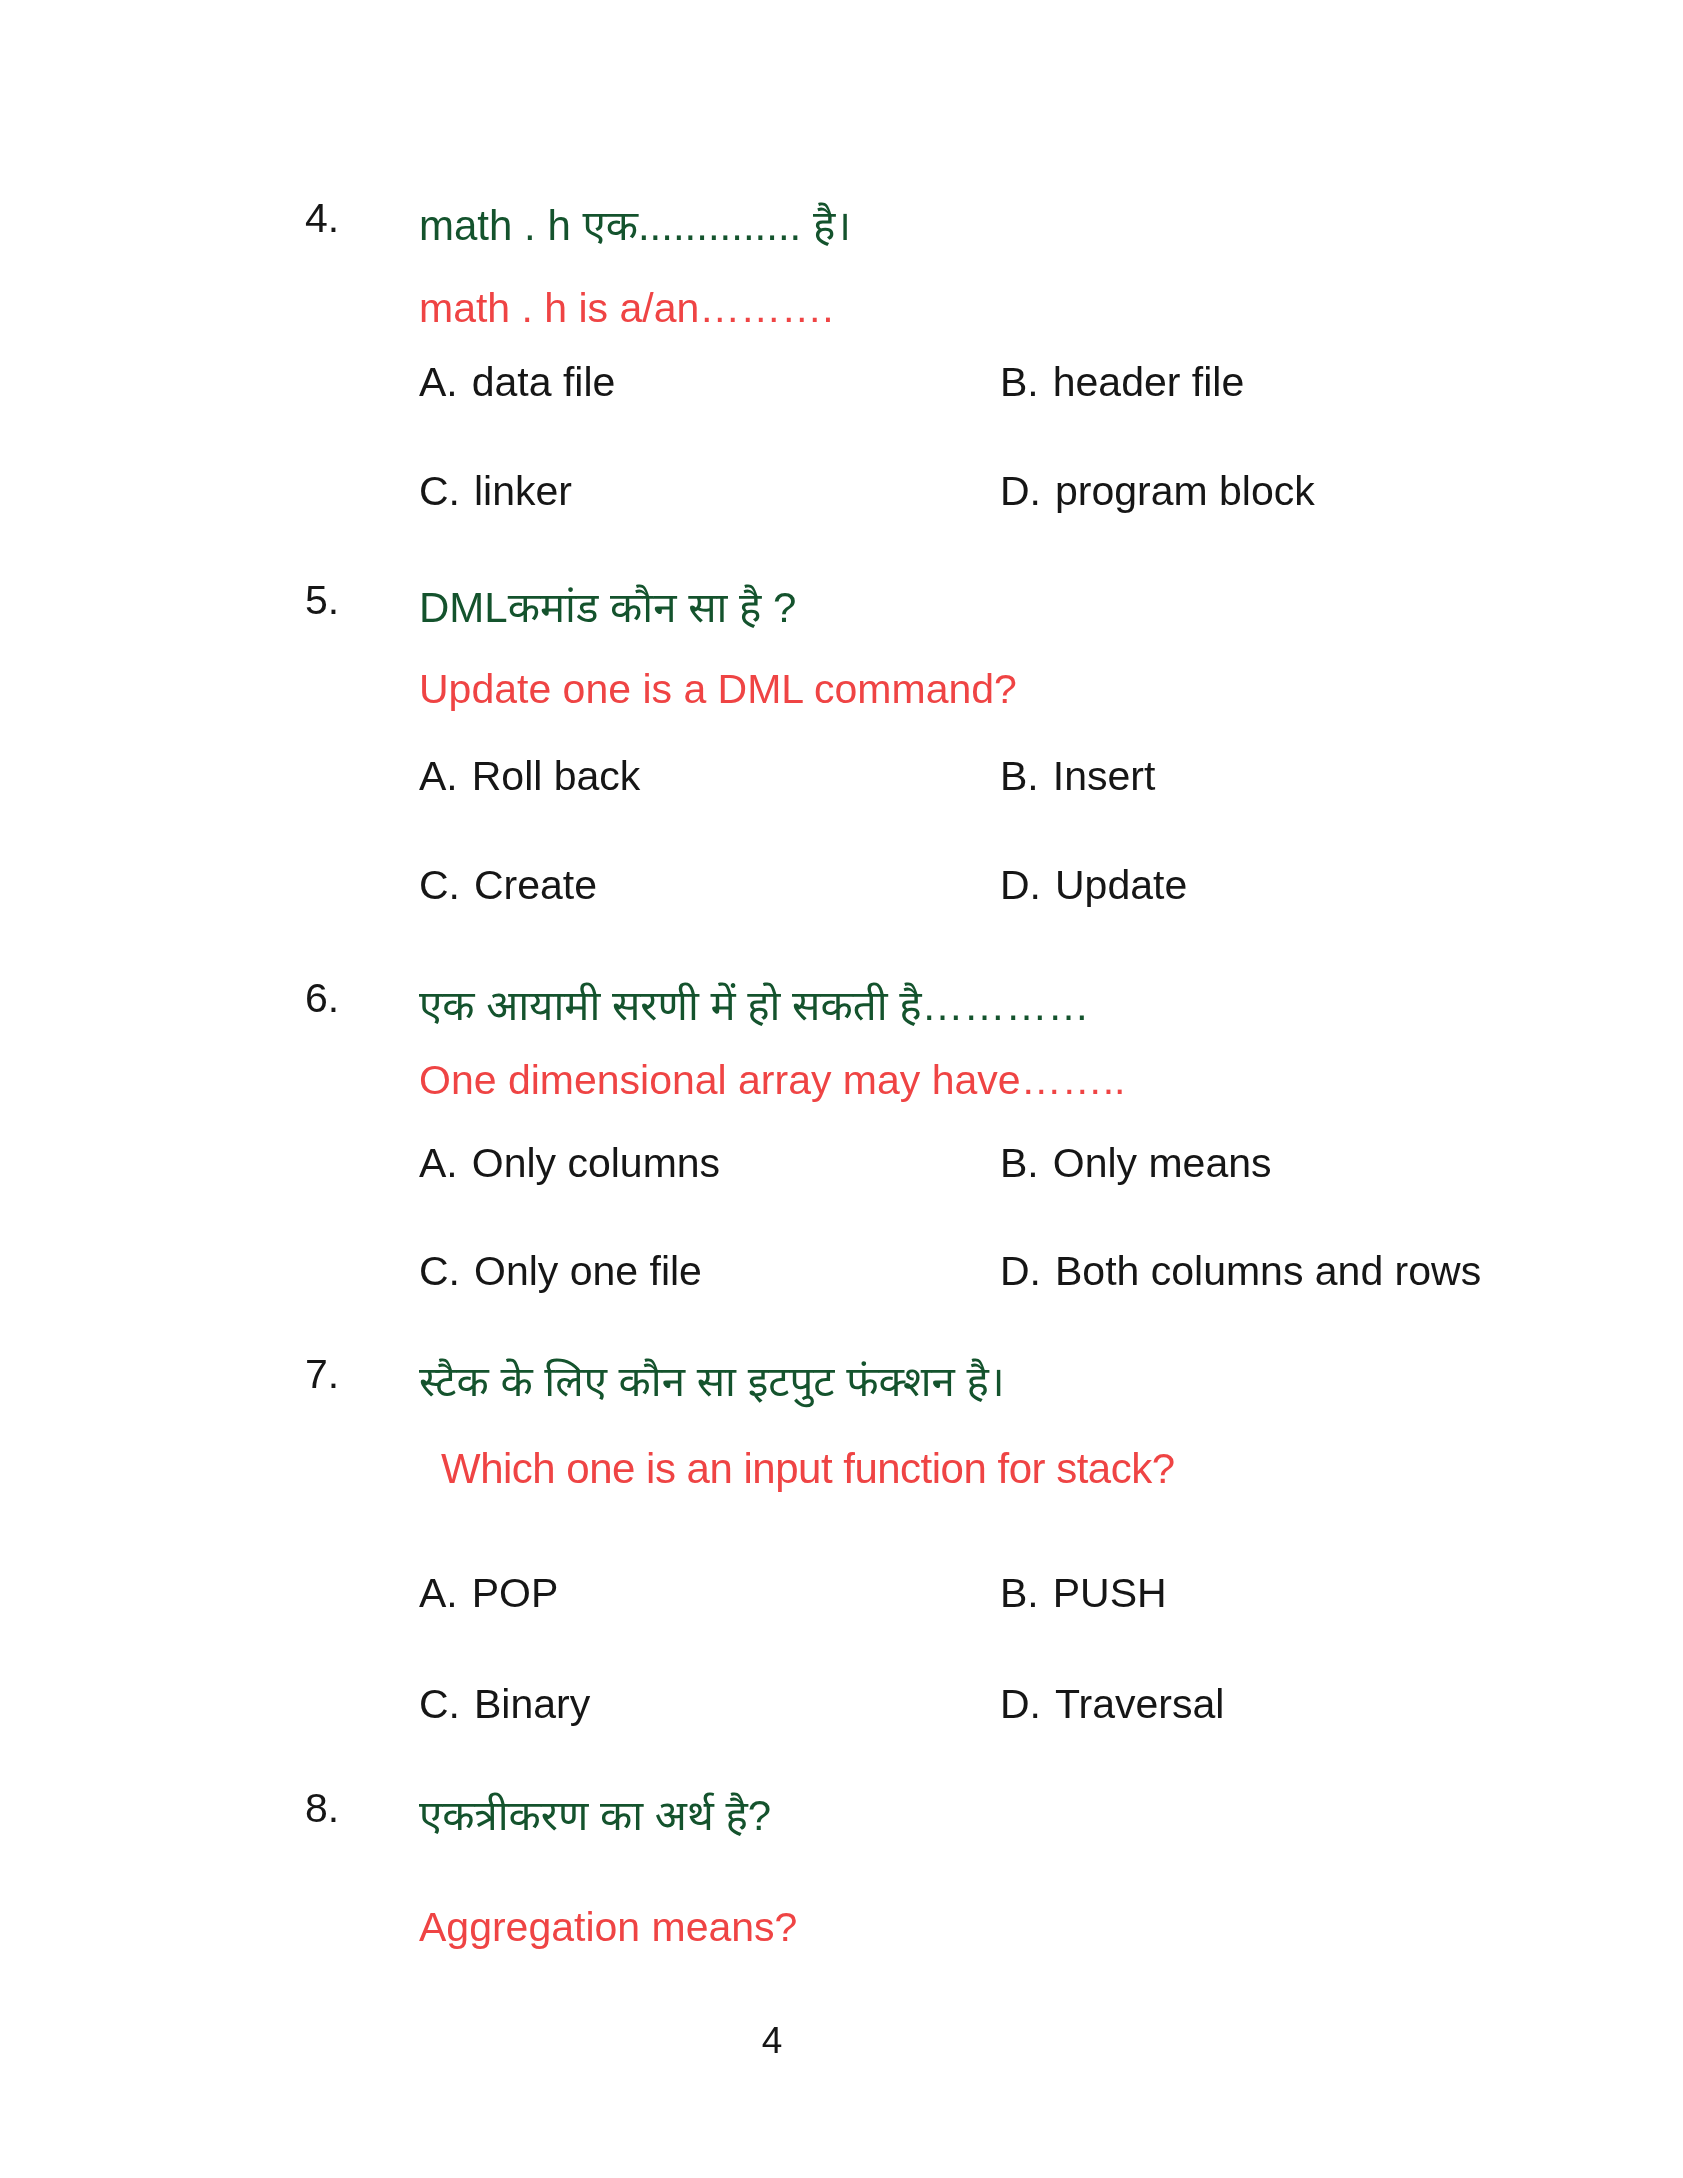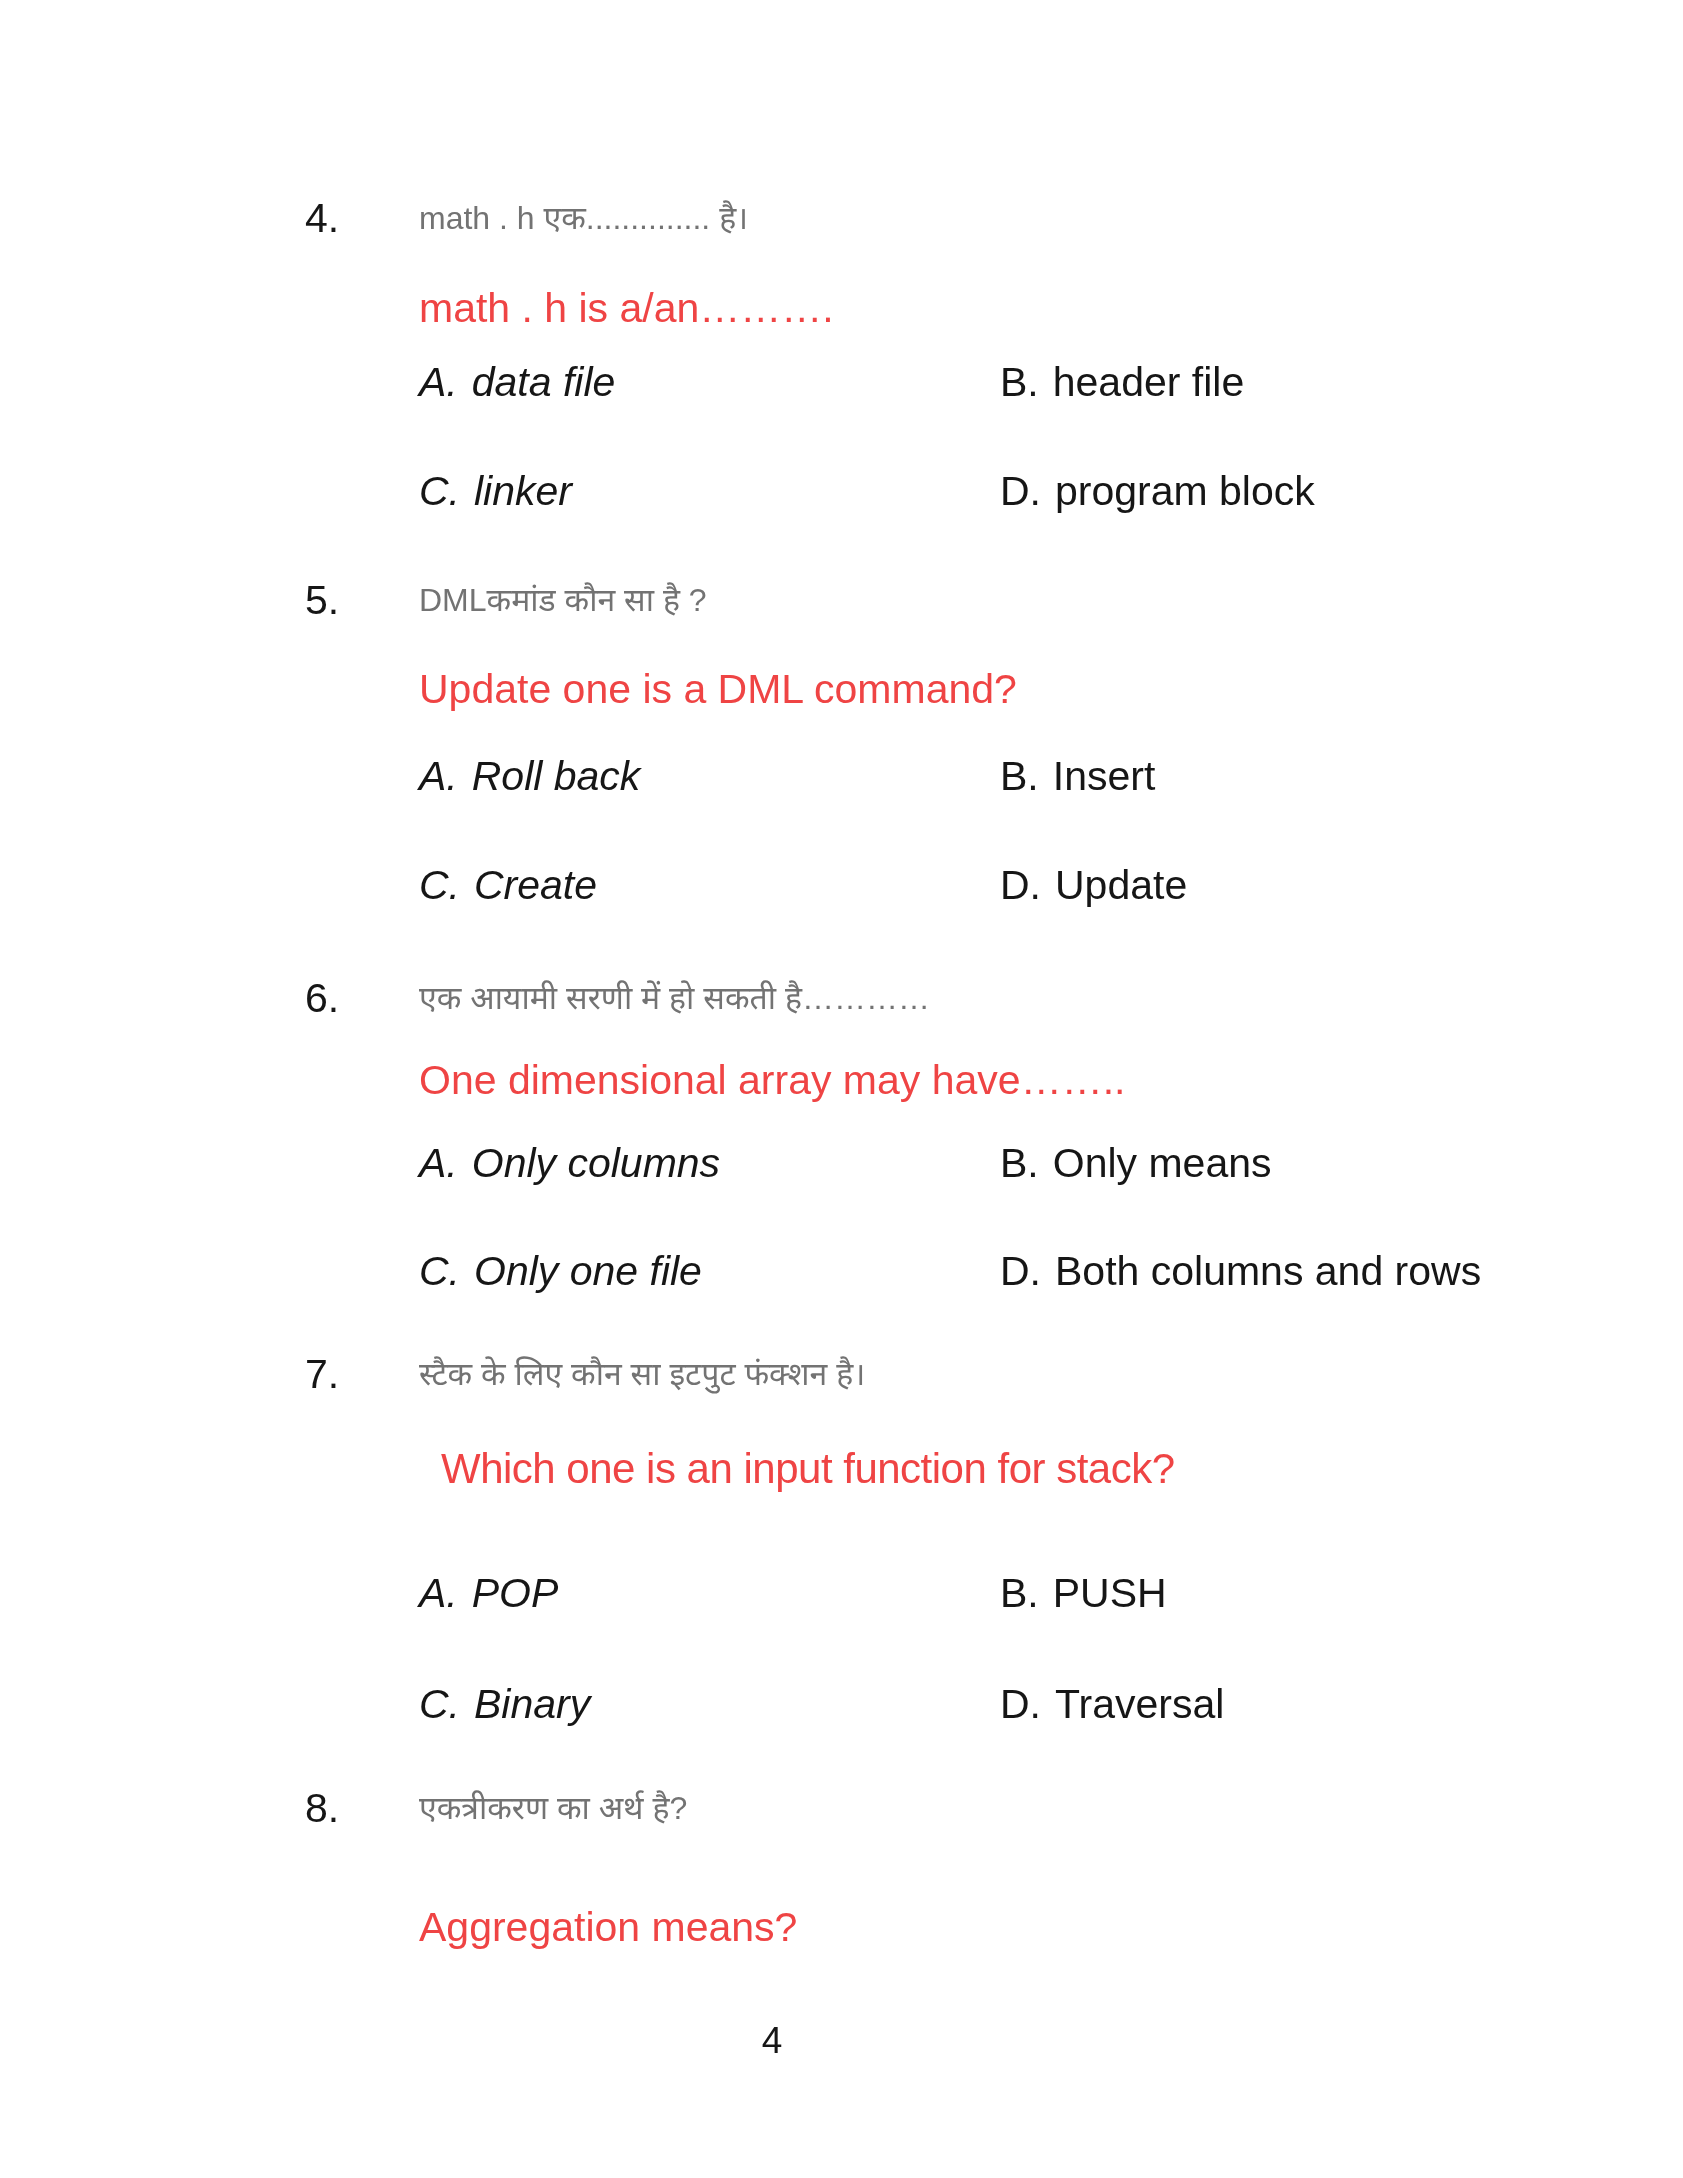--- a/index.html
+++ b/index.html
@@ -24,42 +24,42 @@
   }
   .qnum {
     position: absolute;
     left: 305px;
     font-size: 41px;
     color: #161616;
   }
   .hindi {
     position: absolute;
     left: 419px;
-    font-size: 32px;
-    color: #737373;
+    font-size: 42px;
+    color: #14532d;
     font-family: "Liberation Sans", sans-serif;
   }
   .english {
     position: absolute;
     left: 419px;
     font-size: 41px;
     color: #ef4444;
   }
   .english.alt-font {
     left: 441px;
     font-weight: 400;
     letter-spacing: -0.5px;
     font-size: 42px;
   }
   .opt {
     position: absolute;
     font-size: 41px;
     color: #161616;
   }
-  .opt.col-a { left: 419px; font-style: italic; }
+  .opt.col-a { left: 419px; }
   .opt.col-b { left: 1000px; }
   .opt .letter { display: inline-block; margin-right: 14px; }
   .page-number {
     position: absolute;
     left: 693px;
     width: 158px;
     text-align: center;
     font-size: 37px;
     color: #161616;
   }

